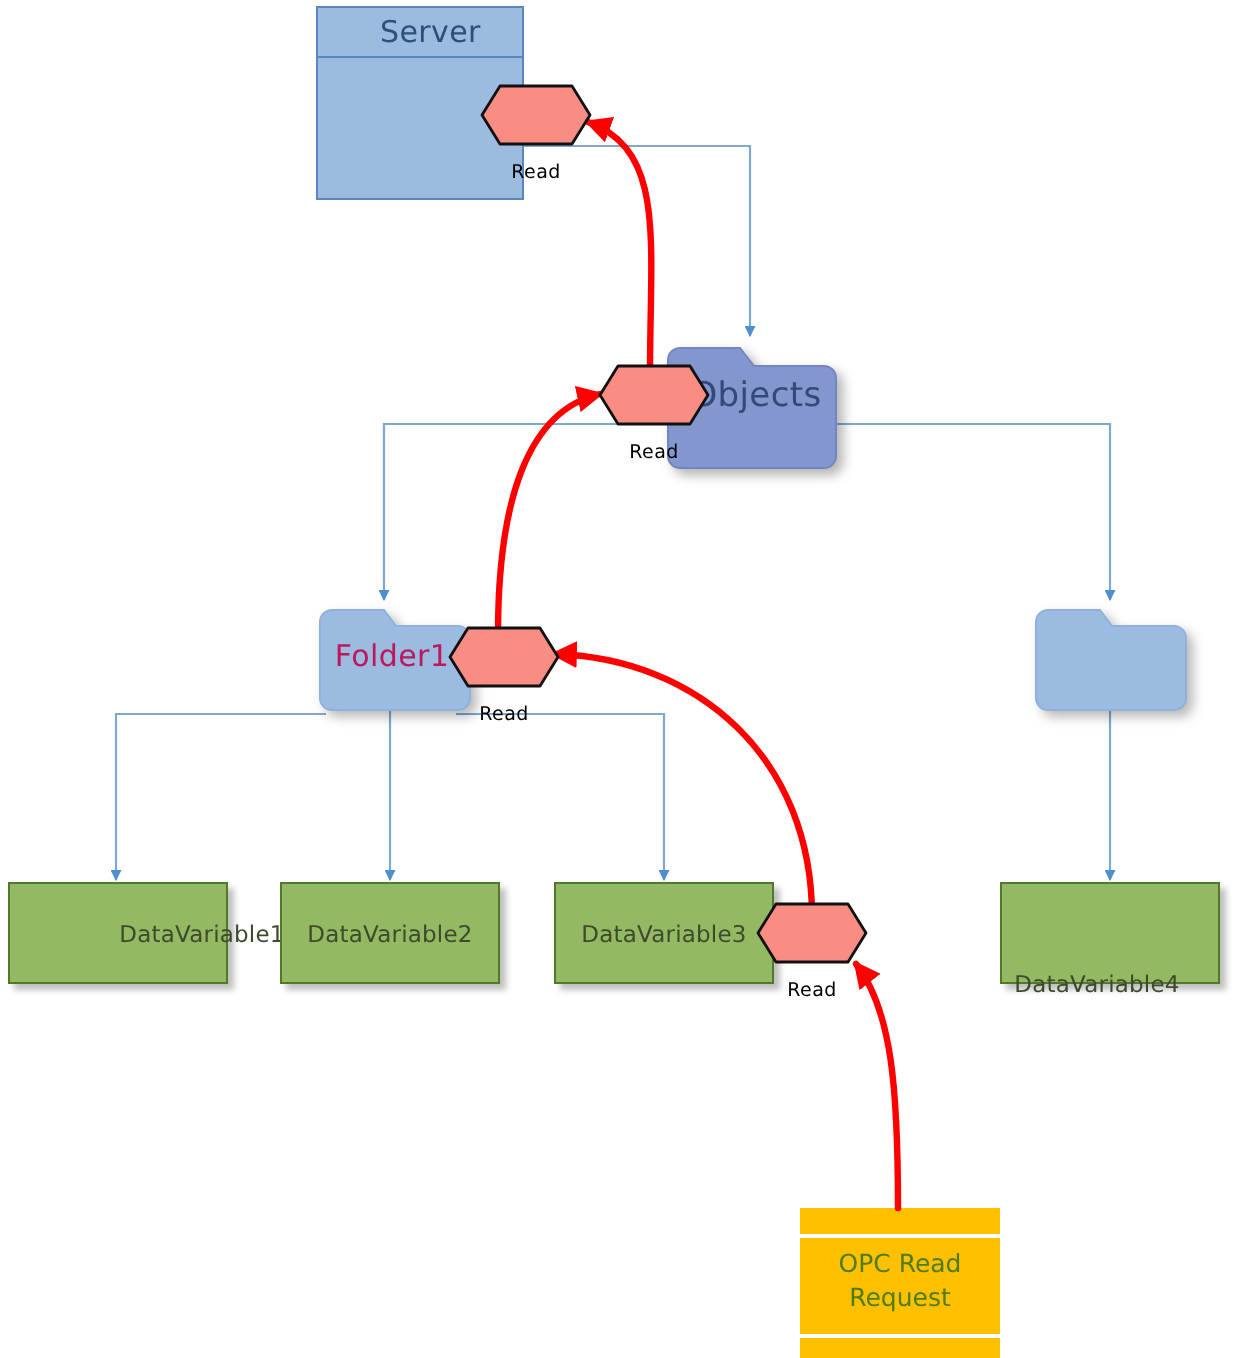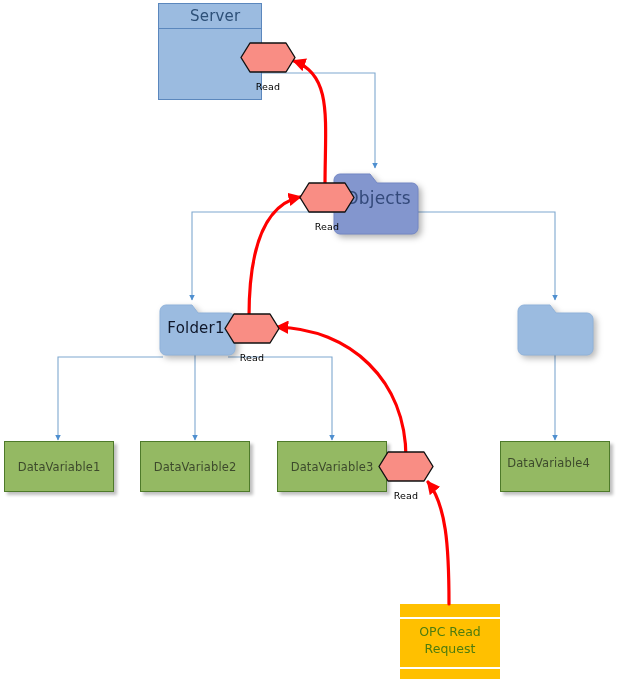--- a/index.html
+++ b/index.html
@@ -19,21 +19,21 @@
   
   .server-box{position:absolute;box-sizing:border-box;
     background:#9bbbe0;border:1px solid #5b87bd;}
   .server-head{position:absolute;box-sizing:border-box;
     background:#9bbbe0;border:1px solid #5b87bd;}
   .server-text{color:#2d5078;font-size:15px;letter-spacing:.2px;}
 
   
   .folder{position:absolute;}
   .folder svg{display:block;overflow:visible;}
-  .folder-text{color:#0f172a;font-size:15px;letter-spacing:.2px;}
+  .folder-text{color:#be185d;font-size:15px;letter-spacing:.2px;}
   .folder-text.dark{color:#33497a;font-size:17px;}
 
   
   .dv{position:absolute;box-sizing:border-box;
     background:#94b963;border:1px solid #4e7a2a;
     box-shadow:3px 3px 3px rgba(0,0,0,.25);}
   .dv-text{color:#3d4a2c;font-size:11.5px;letter-spacing:.1px;}
 
   
   .opc{position:absolute;box-sizing:border-box;background:#ffc000;}
@@ -101,30 +101,30 @@
   <div class="node-label folder-text" style="left:161px;top:308px;width:70px;height:40px;">Folder1</div>
 
   <div class="folder" style="left:519px;top:298px;width:74px;height:58px;">
     <svg width="74" height="58" viewBox="0 0 74 58">
       <path d="M5,7 h26 l6,8 h31 a6,6 0 0 1 6,6 v30 a6,6 0 0 1 -6,6 h-63
                a6,6 0 0 1 -6,-6 v-38 a6,6 0 0 1 6,-6 z" fill="#9bbbe0" stroke="#8fb2da" stroke-width="1" style="filter:drop-shadow(3px 3px 3px rgba(0,0,0,.28))"></path>
     </svg>
   </div>
 
   <div class="dv" style="left:4px;top:441px;width:110px;height:51px;"></div>
-  <div class="node-label dv-text" style="left:4px;top:441px;width:110px;height:51px;">DataVariable1</div>
+  <div class="node-label dv-text" style="left:4px;top:441px;width:110px;height:51px;padding-left:42px;">DataVariable1</div>
 
   <div class="dv" style="left:140px;top:441px;width:110px;height:51px;"></div>
   <div class="node-label dv-text" style="left:140px;top:441px;width:110px;height:51px;">DataVariable2</div>
 
   <div class="dv" style="left:277px;top:441px;width:110px;height:51px;"></div>
   <div class="node-label dv-text" style="left:277px;top:441px;width:110px;height:51px;">DataVariable3</div>
 
   <div class="dv" style="left:500px;top:441px;width:110px;height:51px;"></div>
-  <div class="node-label dv-text" style="left:500px;top:437px;width:97px;height:51px;">DataVariable4</div>
+  <div class="node-label dv-text" style="left:500px;top:466px;width:97px;height:51px;">DataVariable4</div>
 
   <div class="opc" style="left:400px;top:604px;width:100px;height:75px;">
     <div class="rule" style="top:13px;"></div>
     <div class="rule" style="top:63px;"></div>
   </div>
   <div class="node-label opc-text" style="left:400px;top:612px;width:100px;height:56px;">OPC Read
 Request</div>
 
   <svg class="links">
     <defs>

